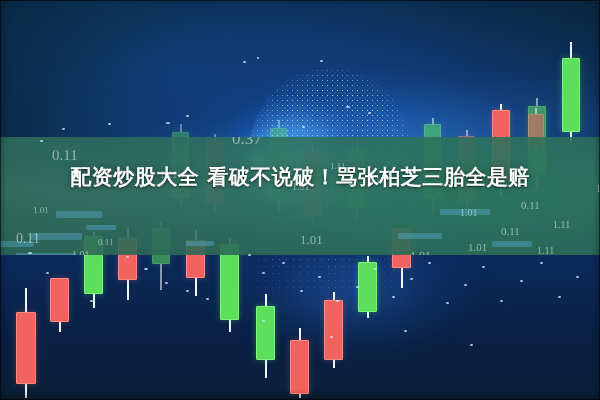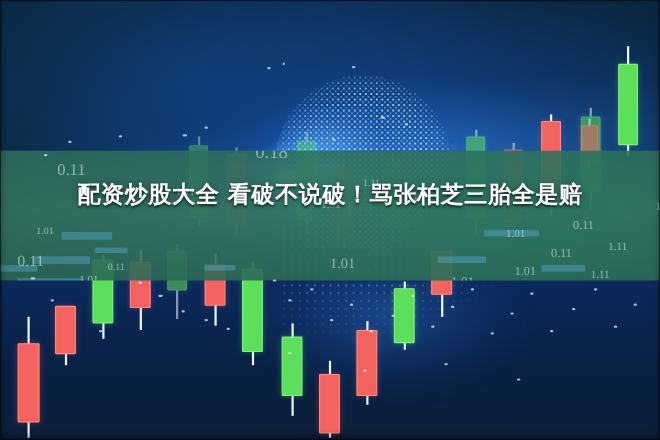--- a/index.html
+++ b/index.html
@@ -254,21 +254,21 @@
         <div class="barlet" style="left: 492px; top: 104px; width: 40px; height: 6px;"></div>
         <div class="barlet" style="left: 186px; top: 104px; width: 28px; height: 5px;"></div>
       </div>
     <div id="band-numbers">
         <span class="bandnum" style="left: 52px; top: 10px; font-size: 15px;">0.11</span>
         <span class="bandnum" style="left: 33px; top: 68px; font-size: 9px;">1.01</span>
         <span class="bandnum" style="left: 16px; top: 94px; font-size: 14px;">0.11</span>
         <span class="bandnum" style="left: 72px; top: 112px; font-size: 10px;">1.01</span>
         <span class="bandnum" style="left: 98px; top: 100px; font-size: 9px;">0.11</span>
         <span class="bandnum" style="left: 160px; top: 32px; font-size: 10px;">1.11</span>
-        <span class="bandnum" style="left: 232px; top: -8px; font-size: 17px;">0.18</span>
+        <span class="bandnum" style="left: 232px; top: -8px; font-size: 17px;">0.37</span>
         <span class="bandnum" style="left: 330px; top: 24px; font-size: 9px;">1.11</span>
         <span class="bandnum" style="left: 292px; top: 44px; font-size: 10px;">1.01</span>
         <span class="bandnum" style="left: 369px; top: 38px; font-size: 9px;">0.11</span>
         <span class="bandnum" style="left: 300px; top: 95px; font-size: 13px;">1.01</span>
         <span class="bandnum" style="left: 460px; top: 70px; font-size: 10px;">1.01</span>
         <span class="bandnum" style="left: 521px; top: 62px; font-size: 11px;">0.11</span>
         <span class="bandnum" style="left: 501px; top: 88px; font-size: 11px;">0.11</span>
         <span class="bandnum" style="left: 553px; top: 82px; font-size: 10px;">1.11</span>
         <span class="bandnum" style="left: 468px; top: 104px; font-size: 11px;">1.01</span>
         <span class="bandnum" style="left: 537px; top: 108px; font-size: 10px;">1.11</span>

